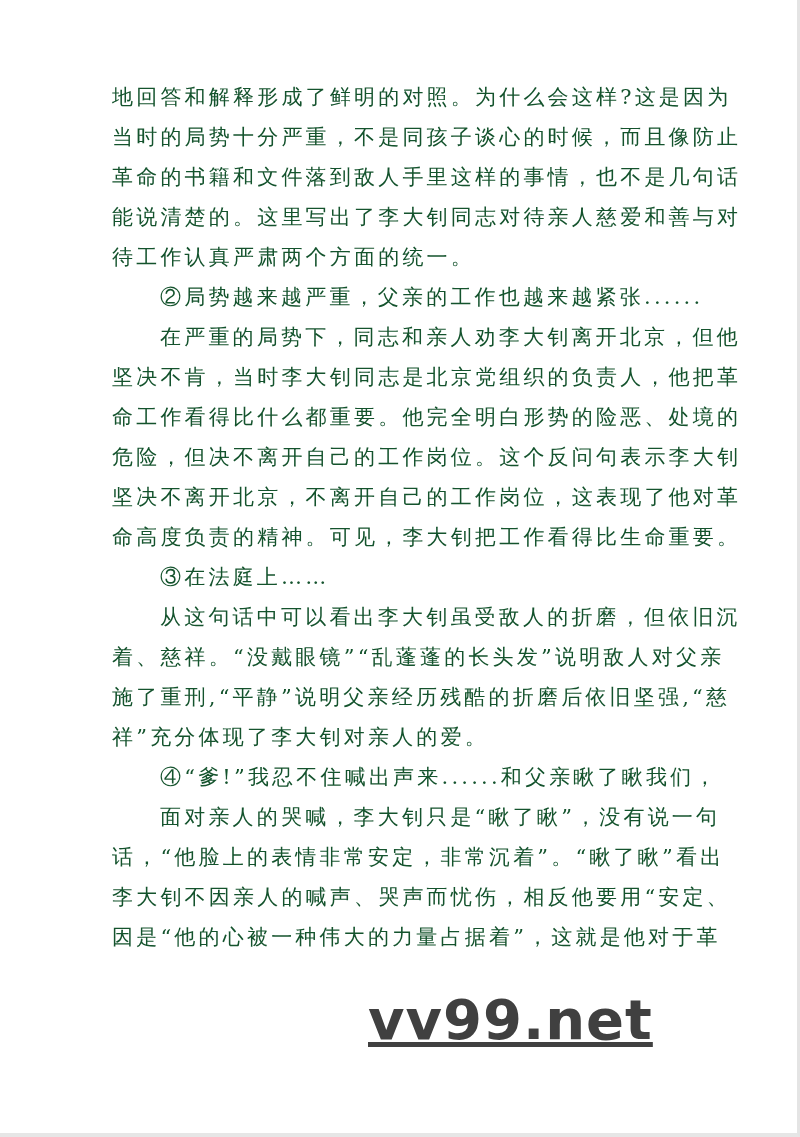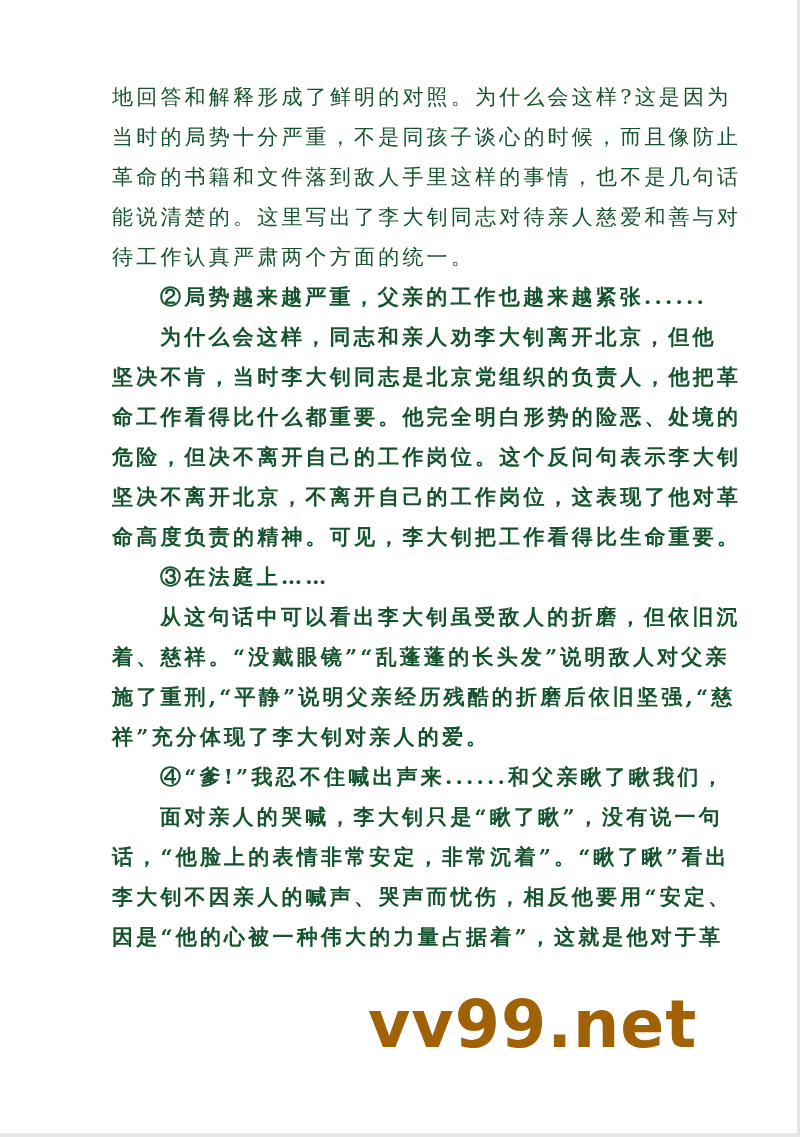--- a/index.html
+++ b/index.html
@@ -35,40 +35,40 @@
       color: #14532d;
       letter-spacing: 3.2px;
       text-align: justify;
     }
     .para {
       margin: 0;
       padding: 0;
     }
     .indent {
       text-indent: 48px;
-      font-weight: bold;
     }
     .line {
       display: block;
       white-space: nowrap;
       height: 40px;
       overflow: visible;
     }
     .watermark {
       position: absolute;
       left: 368px;
       top: 992px;
       font-family: "DejaVu Sans", "Liberation Sans", sans-serif;
       font-weight: bold;
-      font-size: 65px;
+      font-size: 56px;
       letter-spacing: 1px;
-      color: #a16207;
+      color: #404040;
       line-height: 1;
       user-select: none;
       pointer-events: none;
+      text-decoration: underline;
     }
   </style>
 </head>
 <body>
 
 <div class="page">
   <div class="content">
 
     <p class="para">
       <span class="line">地回答和解释形成了鲜明的对照。为什么会这样?这是因为</span>
@@ -76,21 +76,21 @@
       <span class="line">革命的书籍和文件落到敌人手里这样的事情，也不是几句话</span>
       <span class="line">能说清楚的。这里写出了李大钊同志对待亲人慈爱和善与对</span>
       <span class="line">待工作认真严肃两个方面的统一。</span>
     </p>
 
     <p class="para indent">
       <span class="line">②局势越来越严重，父亲的工作也越来越紧张......</span>
     </p>
 
     <p class="para indent">
-      <span class="line">为什么会这样，同志和亲人劝李大钊离开北京，但他</span>
+      <span class="line">在严重的局势下，同志和亲人劝李大钊离开北京，但他</span>
       <span class="line" style="text-indent:0">坚决不肯，当时李大钊同志是北京党组织的负责人，他把革</span>
       <span class="line" style="text-indent:0">命工作看得比什么都重要。他完全明白形势的险恶、处境的</span>
       <span class="line" style="text-indent:0">危险，但决不离开自己的工作岗位。这个反问句表示李大钊</span>
       <span class="line" style="text-indent:0">坚决不离开北京，不离开自己的工作岗位，这表现了他对革</span>
       <span class="line" style="text-indent:0">命高度负责的精神。可见，李大钊把工作看得比生命重要。</span>
     </p>
 
     <p class="para indent">
       <span class="line">③在法庭上……</span>
     </p>

